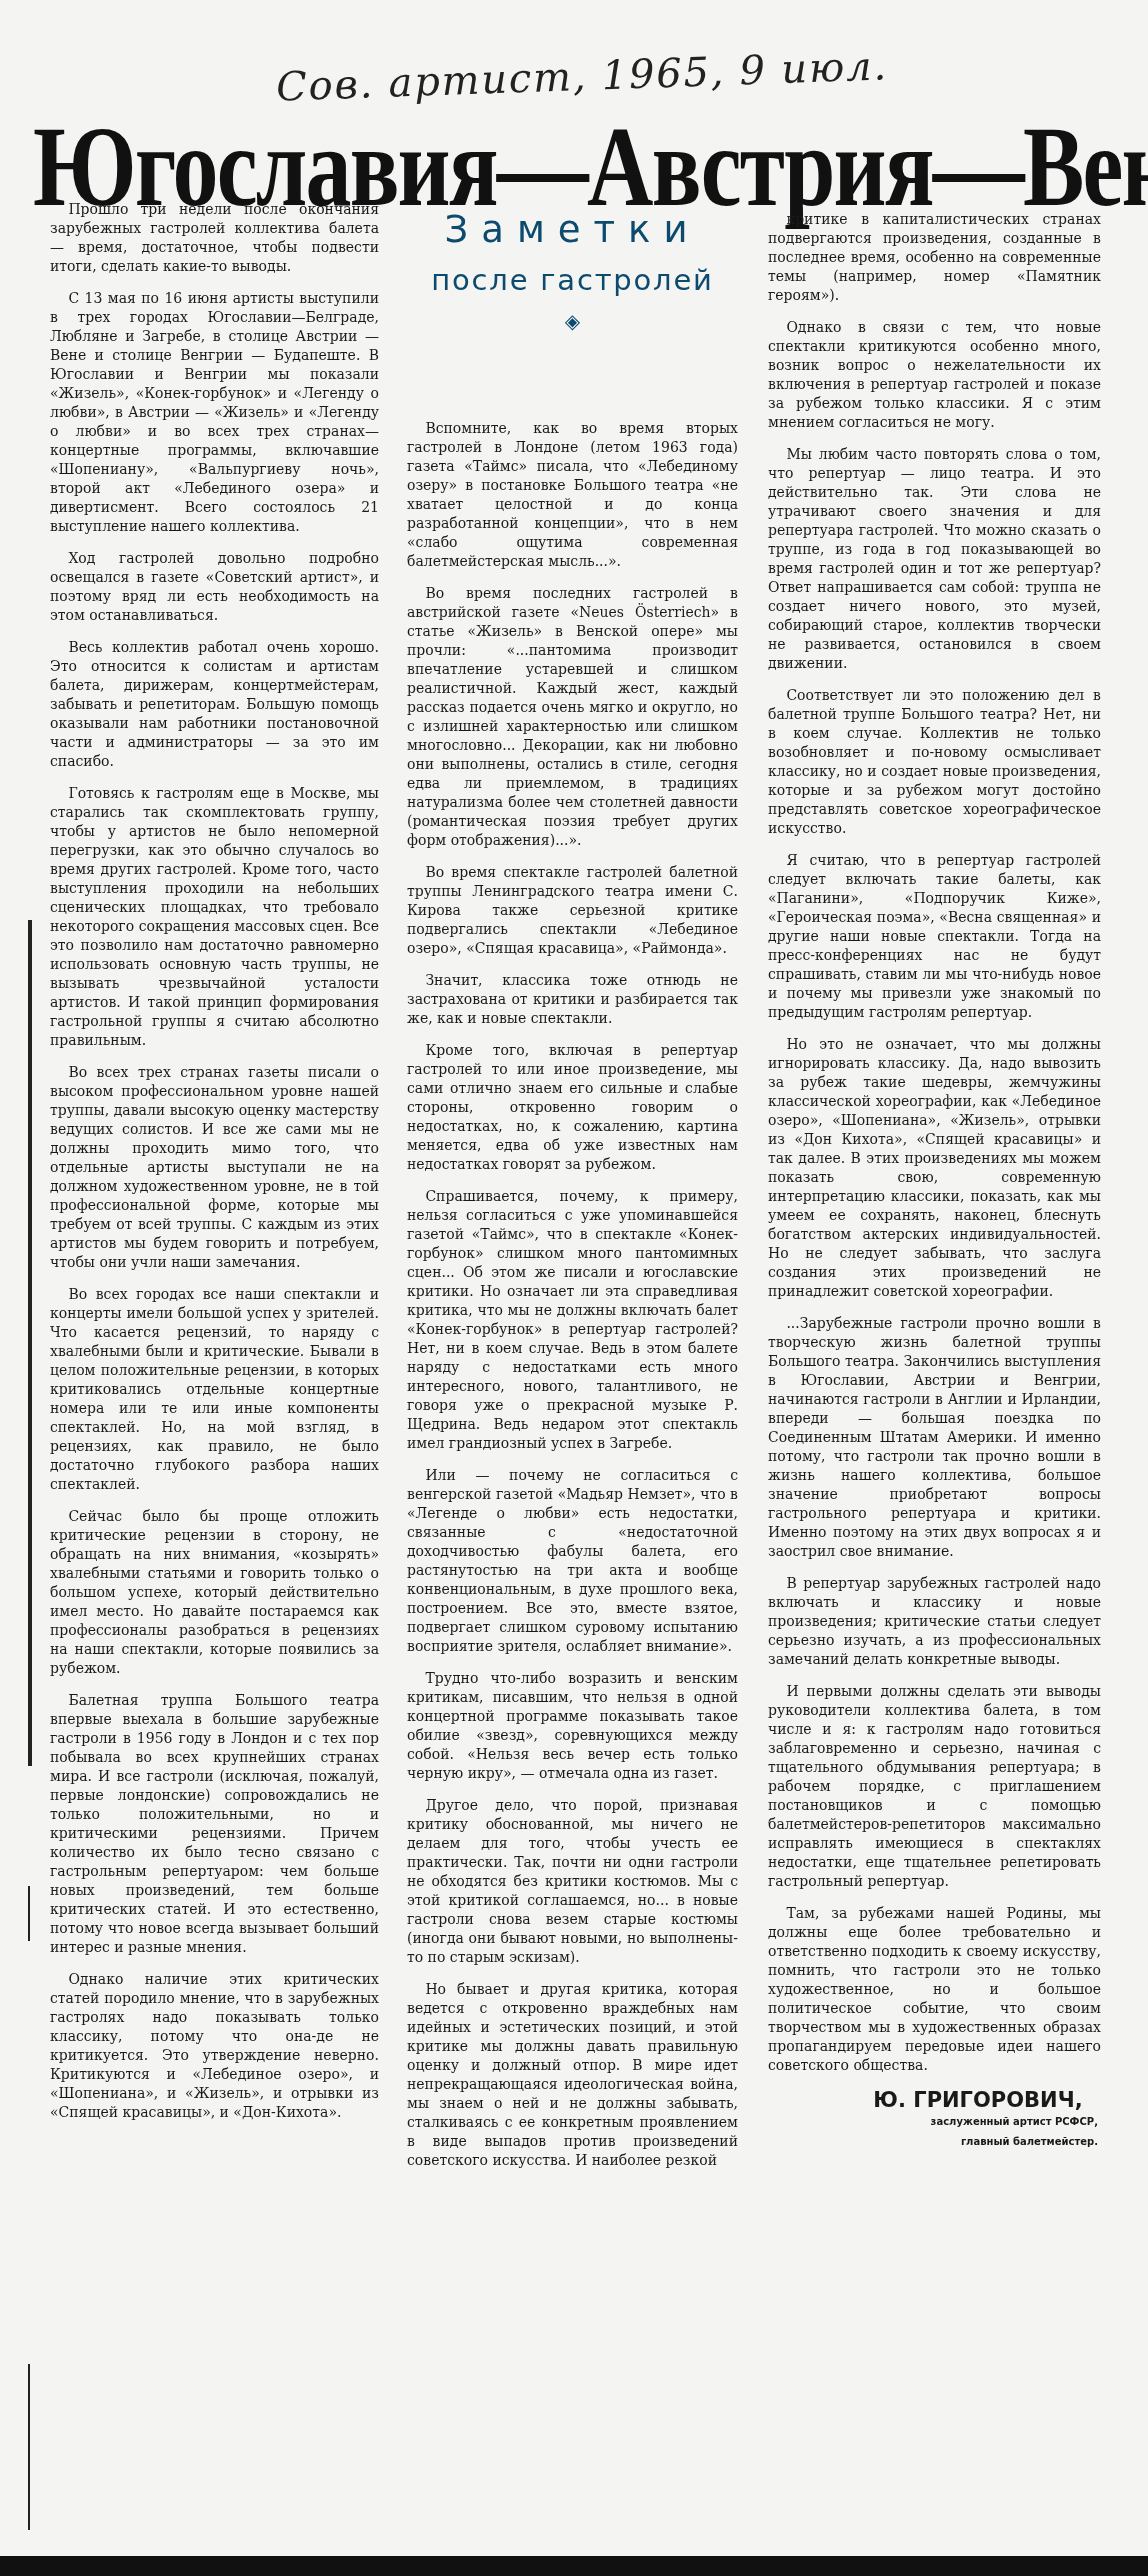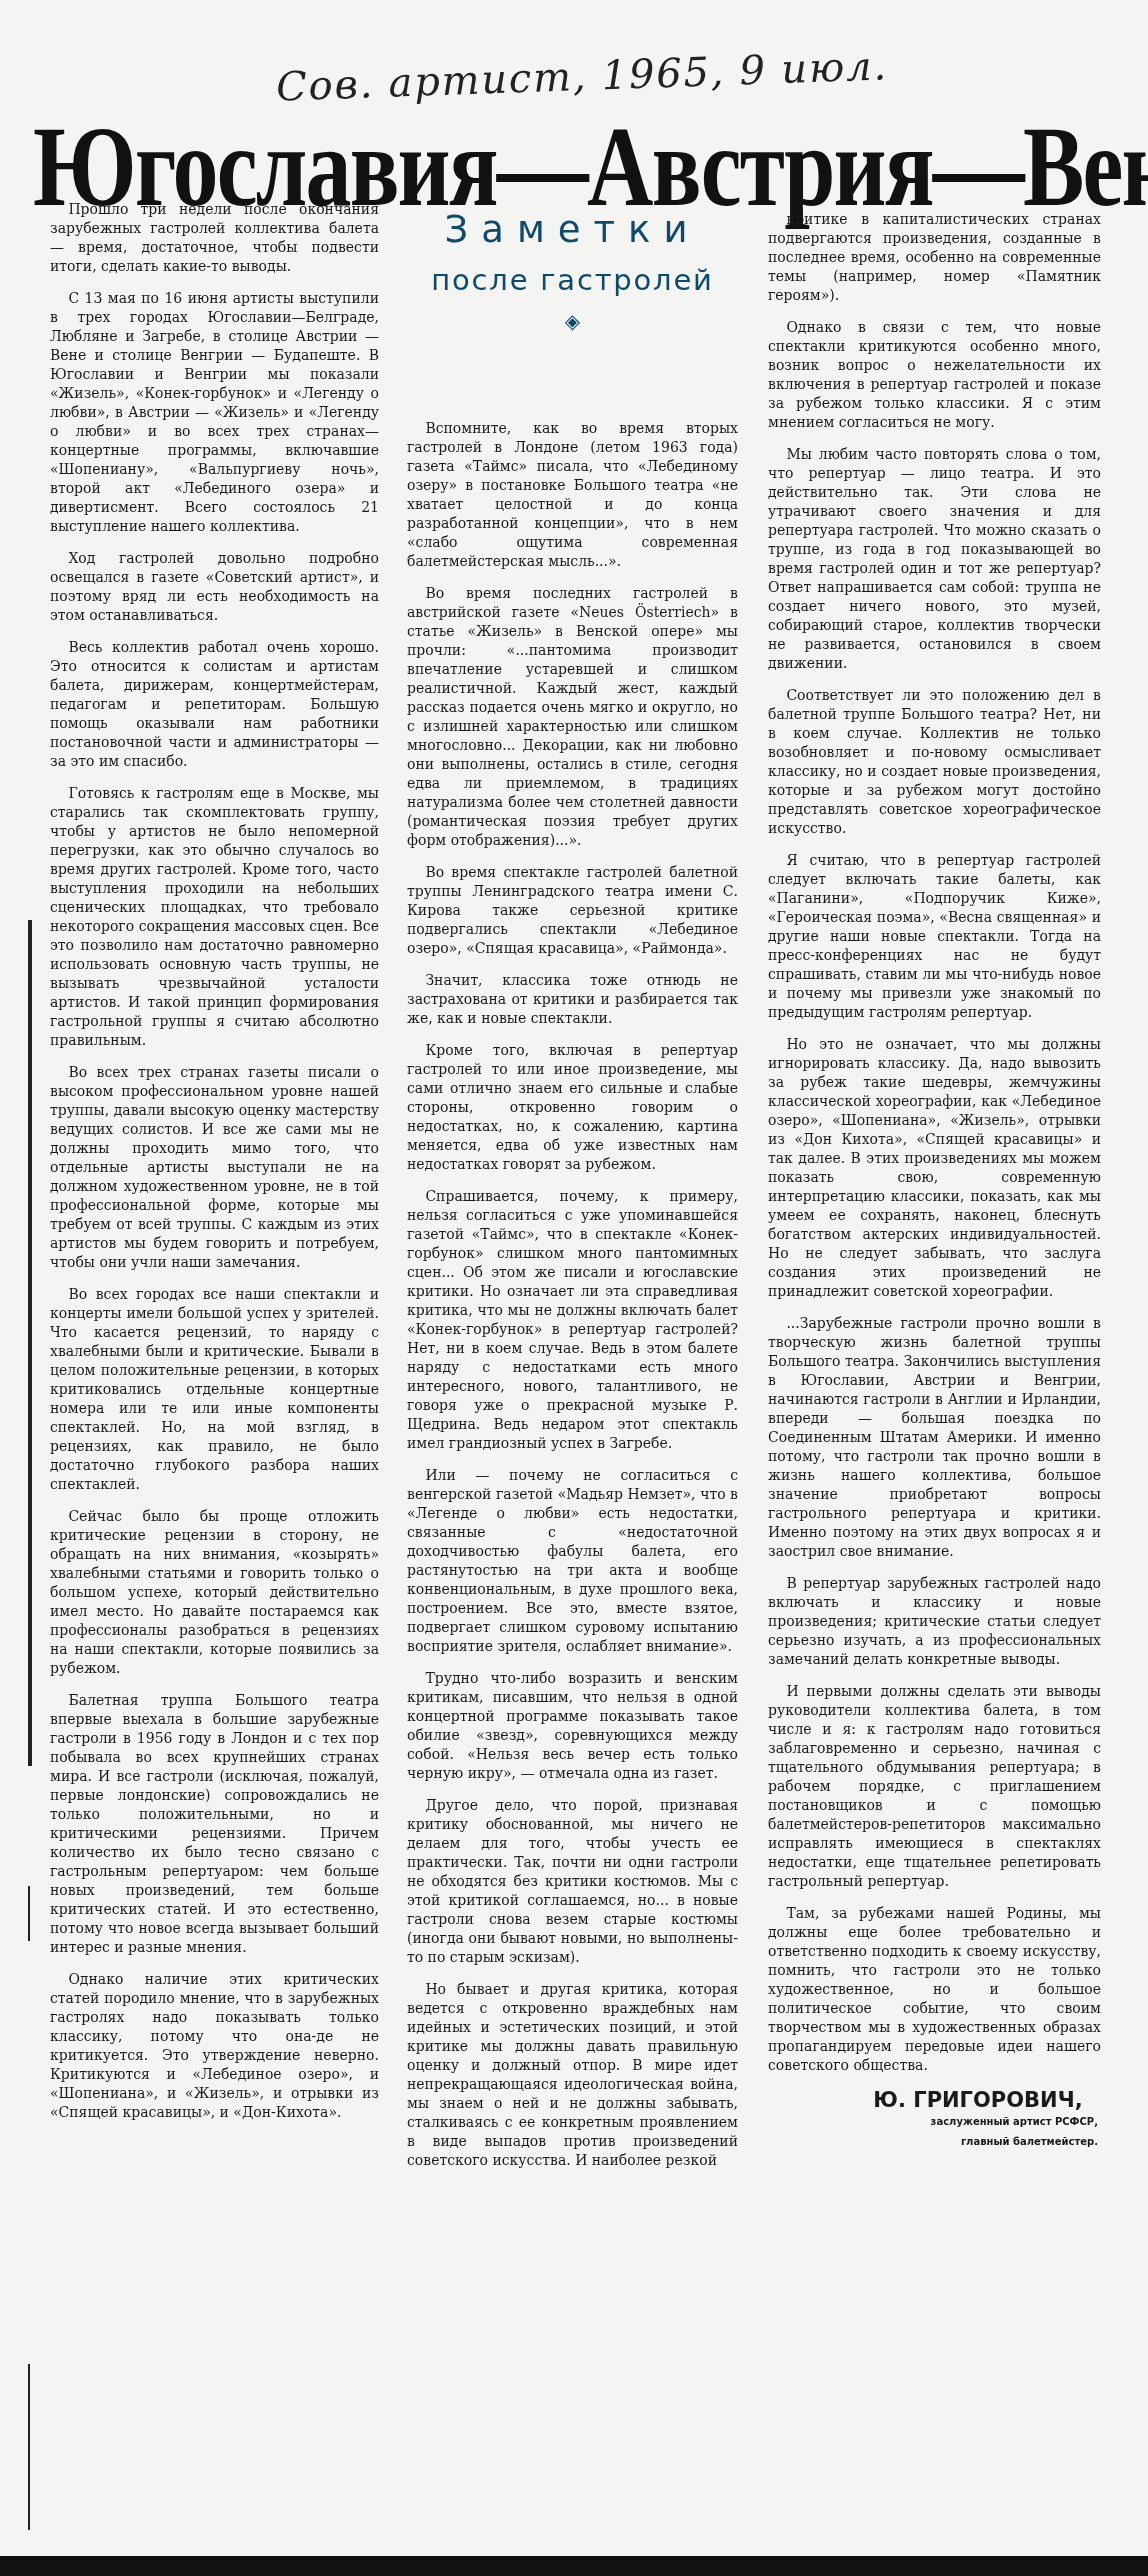--- a/index.html
+++ b/index.html
@@ -62,21 +62,21 @@
   <div class="subhead">
     <div class="s1">Заметки</div>
     <div class="s2">после гастролей</div>
     <div class="ornament">◈</div>
   </div>
 
   <div class="col col1">
       <p>Прошло три недели после окончания зарубежных гастролей коллектива балета — время, достаточное, чтобы подвести итоги, сделать какие-то выводы.</p>
       <p>С 13 мая по 16 июня артисты выступили в трех городах Югославии—Белграде, Любляне и Загребе, в столице Австрии — Вене и столице Венгрии — Будапеште. В Югославии и Венгрии мы показали «Жизель», «Конек-горбунок» и «Легенду о любви», в Австрии — «Жизель» и «Легенду о любви» и во всех трех странах— концертные программы, включавшие «Шопениану», «Вальпургиеву ночь», второй акт «Лебединого озера» и дивертисмент. Всего состоялось 21 выступление нашего коллектива.</p>
       <p>Ход гастролей довольно подробно освещался в газете «Советский артист», и поэтому вряд ли есть необходимость на этом останавливаться.</p>
-      <p>Весь коллектив работал очень хорошо. Это относится к солистам и артистам балета, дирижерам, концертмейстерам, педагогам и репетиторам. Большую помощь оказывали нам работники постановочной части и администраторы — за это им спасибо.</p>
+      <p>Весь коллектив работал очень хорошо. Это относится к солистам и артистам балета, дирижерам, концертмейстерам, забывать и репетиторам. Большую помощь оказывали нам работники постановочной части и администраторы — за это им спасибо.</p>
       <p>Готовясь к гастролям еще в Москве, мы старались так скомплектовать группу, чтобы у артистов не было непомерной перегрузки, как это обычно случалось во время других гастролей. Кроме того, часто выступления проходили на небольших сценических площадках, что требовало некоторого сокращения массовых сцен. Все это позволило нам достаточно равномерно использовать основную часть труппы, не вызывать чрезвычайной усталости артистов. И такой принцип формирования гастрольной группы я считаю абсолютно правильным.</p>
       <p>Во всех трех странах газеты писали о высоком профессиональном уровне нашей труппы, давали высокую оценку мастерству ведущих солистов. И все же сами мы не должны проходить мимо того, что отдельные артисты выступали не на должном художественном уровне, не в той профессиональной форме, которые мы требуем от всей труппы. С каждым из этих артистов мы будем говорить и потребуем, чтобы они учли наши замечания.</p>
       <p>Во всех городах все наши спектакли и концерты имели большой успех у зрителей. Что касается рецензий, то наряду с хвалебными были и критические. Бывали в целом положительные рецензии, в которых критиковались отдельные концертные номера или те или иные компоненты спектаклей. Но, на мой взгляд, в рецензиях, как правило, не было достаточно глубокого разбора наших спектаклей.</p>
       <p>Сейчас было бы проще отложить критические рецензии в сторону, не обращать на них внимания, «козырять» хвалебными статьями и говорить только о большом успехе, который действительно имел место. Но давайте постараемся как профессионалы разобраться в рецензиях на наши спектакли, которые появились за рубежом.</p>
       <p>Балетная труппа Большого театра впервые выехала в большие зарубежные гастроли в 1956 году в Лондон и с тех пор побывала во всех крупнейших странах мира. И все гастроли (исключая, пожалуй, первые лондонские) сопровождались не только положительными, но и критическими рецензиями. Причем количество их было тесно связано с гастрольным репертуаром: чем больше новых произведений, тем больше критических статей. И это естественно, потому что новое всегда вызывает больший интерес и разные мнения.</p>
       <p>Однако наличие этих критических статей породило мнение, что в зарубежных гастролях надо показывать только классику, потому что она-де не критикуется. Это утверждение неверно. Критикуются и «Лебединое озеро», и «Шопениана», и «Жизель», и отрывки из «Спящей красавицы», и «Дон-Кихота».</p>
     </div>
   <div class="col col2">
       <p>Вспомните, как во время вторых гастролей в Лондоне (летом 1963 года) газета «Таймс» писала, что «Лебединому озеру» в постановке Большого театра «не хватает целостной и до конца разработанной концепции», что в нем «слабо ощутима современная балетмейстерская мысль...».</p>
       <p>Во время последних гастролей в австрийской газете «Neues Österriech» в статье «Жизель» в Венской опере» мы прочли: «...пантомима производит впечатление устаревшей и слишком реалистичной. Каждый жест, каждый рассказ подается очень мягко и округло, но с излишней характерностью или слишком многословно... Декорации, как ни любовно они выполнены, остались в стиле, сегодня едва ли приемлемом, в традициях натурализма более чем столетней давности (романтическая поэзия требует других форм отображения)...».</p>

